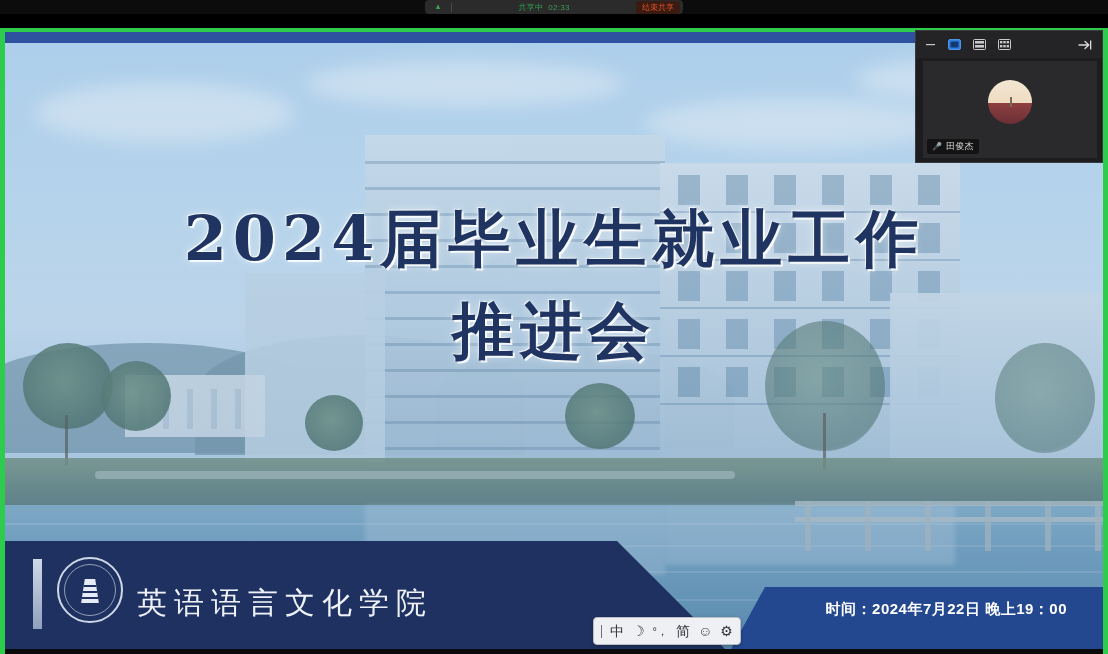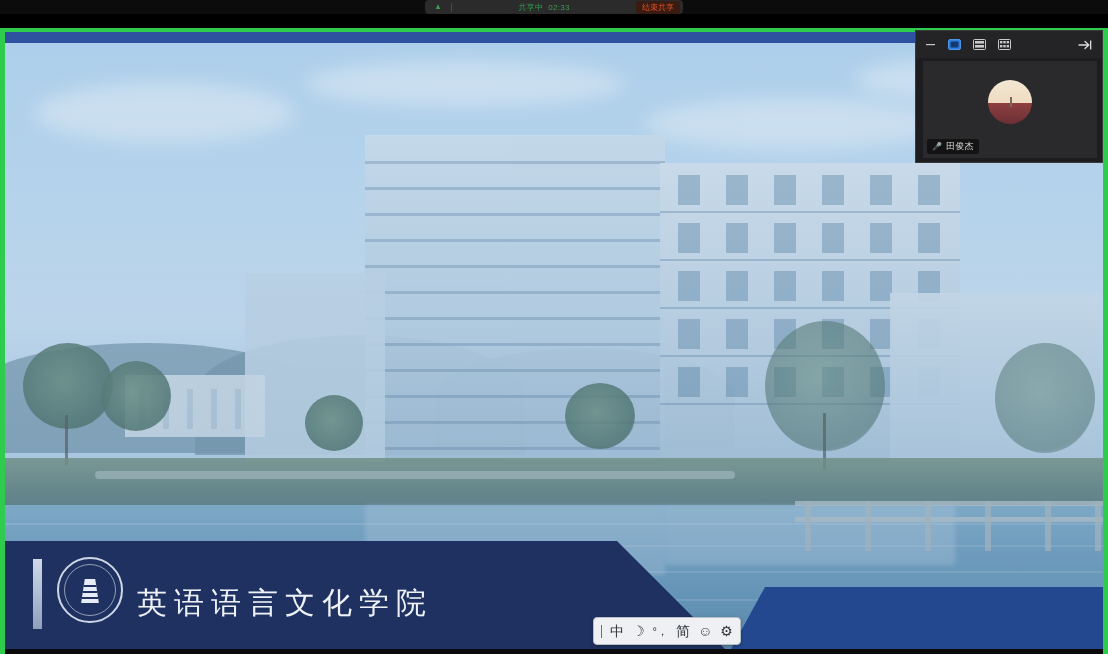--- a/index.html
+++ b/index.html
@@ -271,34 +271,39 @@
       <div class="post" style="left:10px;top:6px"></div>
       <div class="post" style="left:70px;top:6px"></div>
       <div class="post" style="left:130px;top:6px"></div>
       <div class="post" style="left:190px;top:6px"></div>
       <div class="post" style="left:250px;top:6px"></div>
       <div class="post" style="left:300px;top:6px"></div>
     </div>
 
     <div class="tint"></div>
 
+    <div class="title-wrap">
+      <div class="title-line">2024届毕业生就业工作</div>
+      <div class="title-line">推进会</div>
+    </div>
 
     <div class="footer">
       <div class="f-left"></div>
       <div class="f-right"></div>
       <div class="f-bar"></div>
 
       <div class="emblem">
         <div class="gate"></div>
       </div>
 
       <div class="school">
         <div class="cn">英语语言文化学院</div>
       </div>
 
+      <div class="ftime">时间：2024年7月22日 晚上19：00</div>
     </div>
 
     <div class="ime">
       <span class="bar"></span>
       <span class="it">中</span>
       <span class="it">☽</span>
       <span class="it" style="font-size:11px">°，</span>
       <span class="it">简</span>
       <span class="it">☺</span>
       <span class="it">⚙</span>

